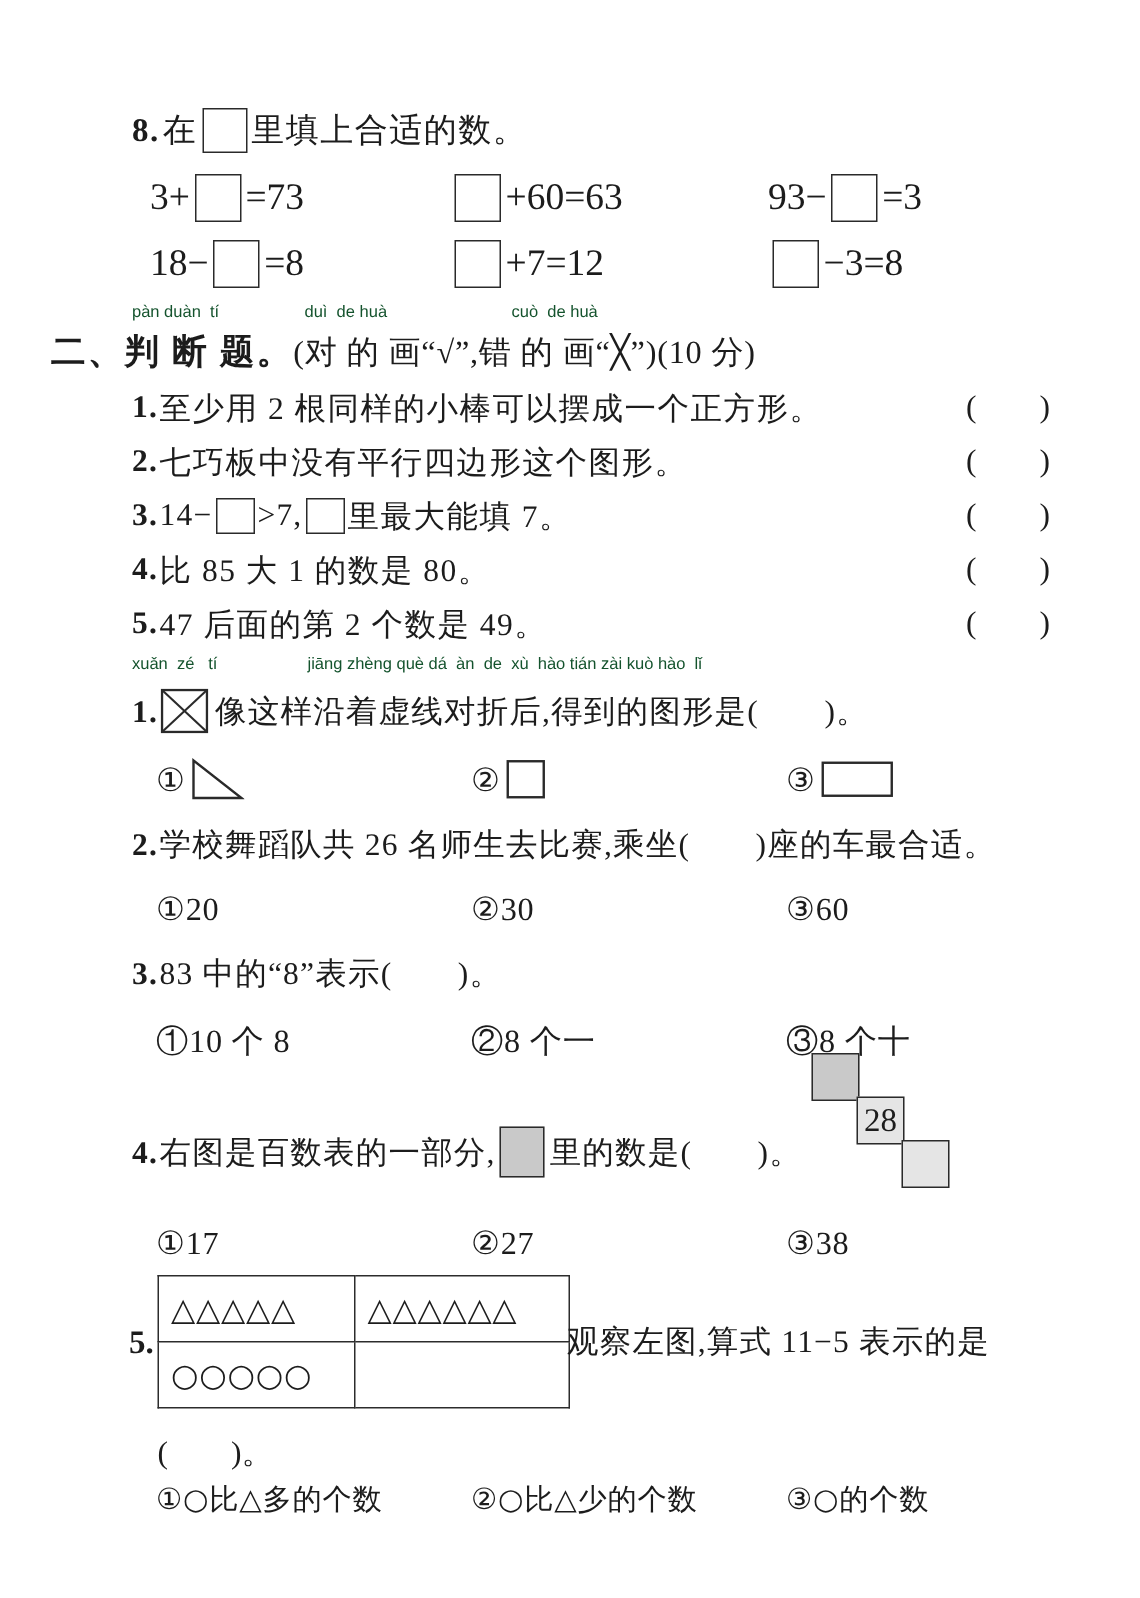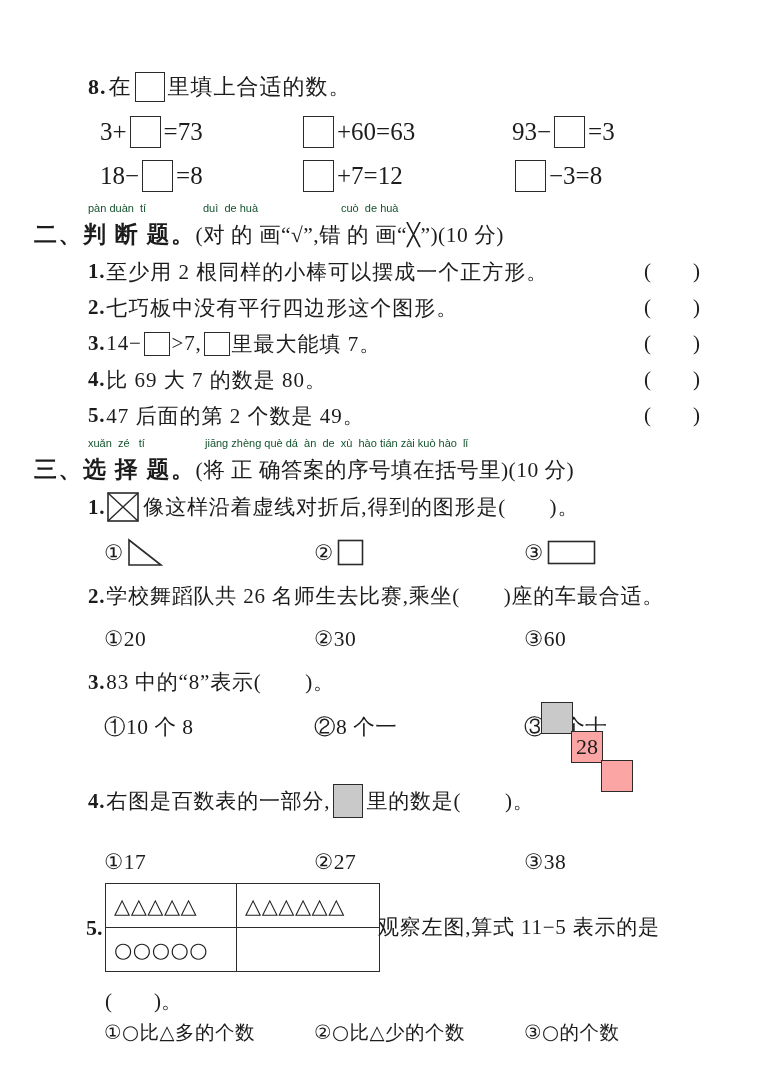--- a/index.html
+++ b/index.html
@@ -52,21 +52,21 @@
   .opt-row .opt{flex:0 0 210px;display:flex;align-items:center;letter-spacing:0.5px;white-space:nowrap;}
   .opt-row .opt:last-child{flex:0 0 auto;}
   .shape-svg{margin-left:3px;display:inline-block;}
   .fold-icon{margin:0 4px 0 1px;display:inline-block;}
   .mt6{margin-top:6px;} .mt4{margin-top:15px;} .mt8{margin-top:8px;}
   .q4-row{margin-top:40px;min-height:40px;}
   .q4-opts{margin-top:28px;}
   
   .hundred-chart{position:absolute;left:541px;top:702px;width:96px;height:95px;}
   .hc-cell{position:absolute;width:32px;height:32px;border:1.7px solid #2a2a2a;
-       box-sizing:border-box;background:#fca5a5;display:flex;align-items:center;justify-content:center;
+       box-sizing:border-box;background:#e5e5e5;display:flex;align-items:center;justify-content:center;
        font-size:22px;}
   .hc-gray{left:0;top:0;background:#c9c9c9;}
   .hc-28{left:30px;top:29px;}
   .hc-empty{left:60px;top:58px;}
   
   .q5-wrap{position:relative;height:92px;margin-top:8px;}
   .q5-no{position:absolute;left:86px;top:32px;font-weight:bold;font-size:22px;}
   .shape-table{position:absolute;left:105px;top:0;border-collapse:collapse;}
   .shape-table td{border:1.8px solid #2c2c2c;height:43px;padding:0 4px 0 8px;
        font-family:"DejaVu Sans","Liberation Sans",sans-serif;font-size:21px;
@@ -155,41 +155,38 @@
         <span class="box box-sm"></span>
         <span>&gt;7,</span>
         <span class="box box-sm"></span>
         <span class="cjk">里最大能填 7。</span>
       </span>
       <span class="paren-blank">(        )</span>
     </div>
     <div class="judge-item">
       <span class="left">
         <span class="no">4.</span>
-        <span class="cjk">比 69 大 7 的数是 80。</span>
+        <span class="cjk">比 85 大 1 的数是 80。</span>
       </span>
       <span class="paren-blank">(        )</span>
     </div>
     <div class="judge-item">
       <span class="left">
         <span class="no">5.</span>
         <span class="cjk">47 后面的第 2 个数是 49。</span>
       </span>
       <span class="paren-blank">(        )</span>
     </div>
   </div>
 
   <div class="pinyin-row">
     <span class="py2-a">xuǎn  zé   tí</span>
     <span class="py2-b">jiāng zhèng què dá  àn  de  xù  hào tián zài kuò hào  lǐ</span>
   </div>
 
-  <div class="section-heading">
-    <span class="hb">三、选 择 题。</span><span class="hr">(将  正  确答案的序号填在括号里)(10 分)</span>
-  </div>
 
   <div class="c-row mt6">
     <span class="no">1.</span>
     <span class="fold-icon">
       <svg width="32" height="30" viewBox="0 0 32 30">
         <rect x="1" y="1" width="30" height="28" fill="none" stroke="#2a2a2a" stroke-width="1.6"></rect>
         <line x1="1" y1="1" x2="31" y2="29" stroke="#2a2a2a" stroke-width="1.4"></line>
         <line x1="31" y1="1" x2="1" y2="29" stroke="#2a2a2a" stroke-width="1.4"></line>
       </svg>
     </span>

